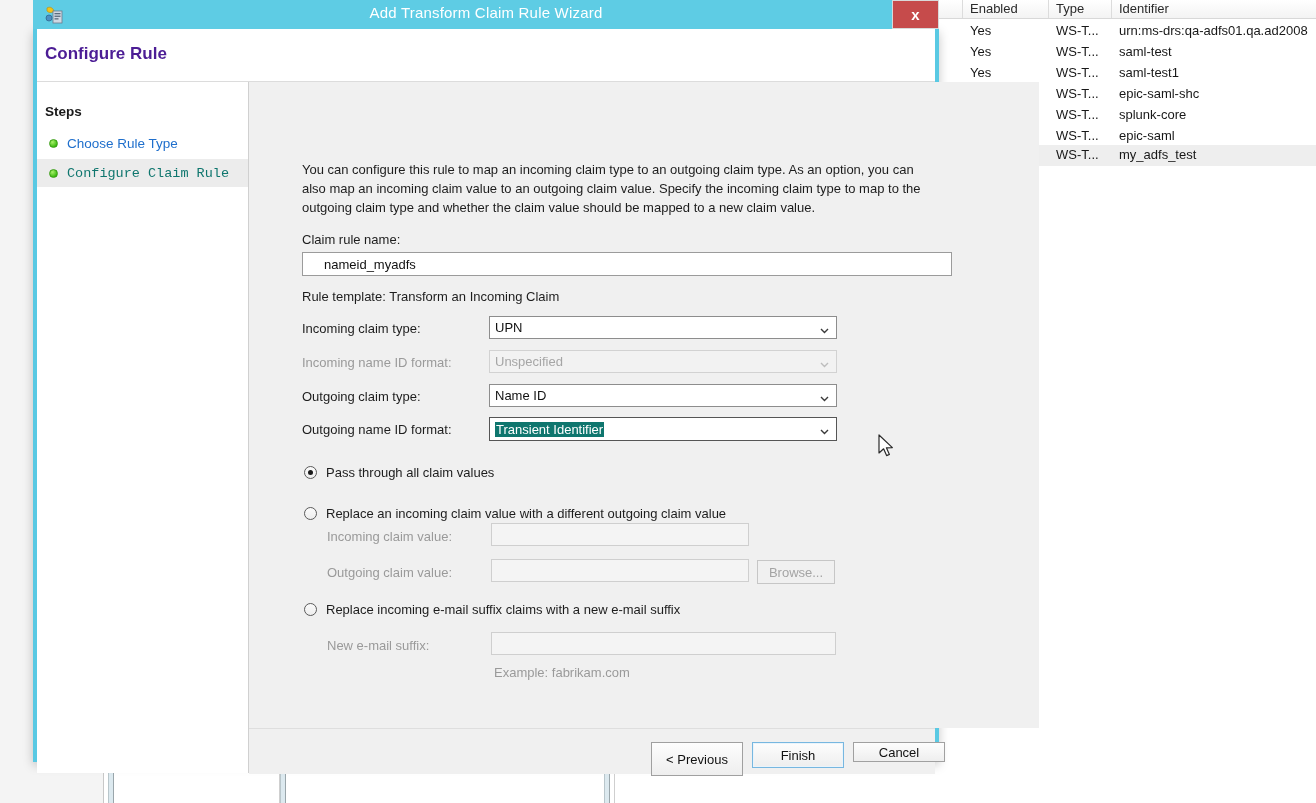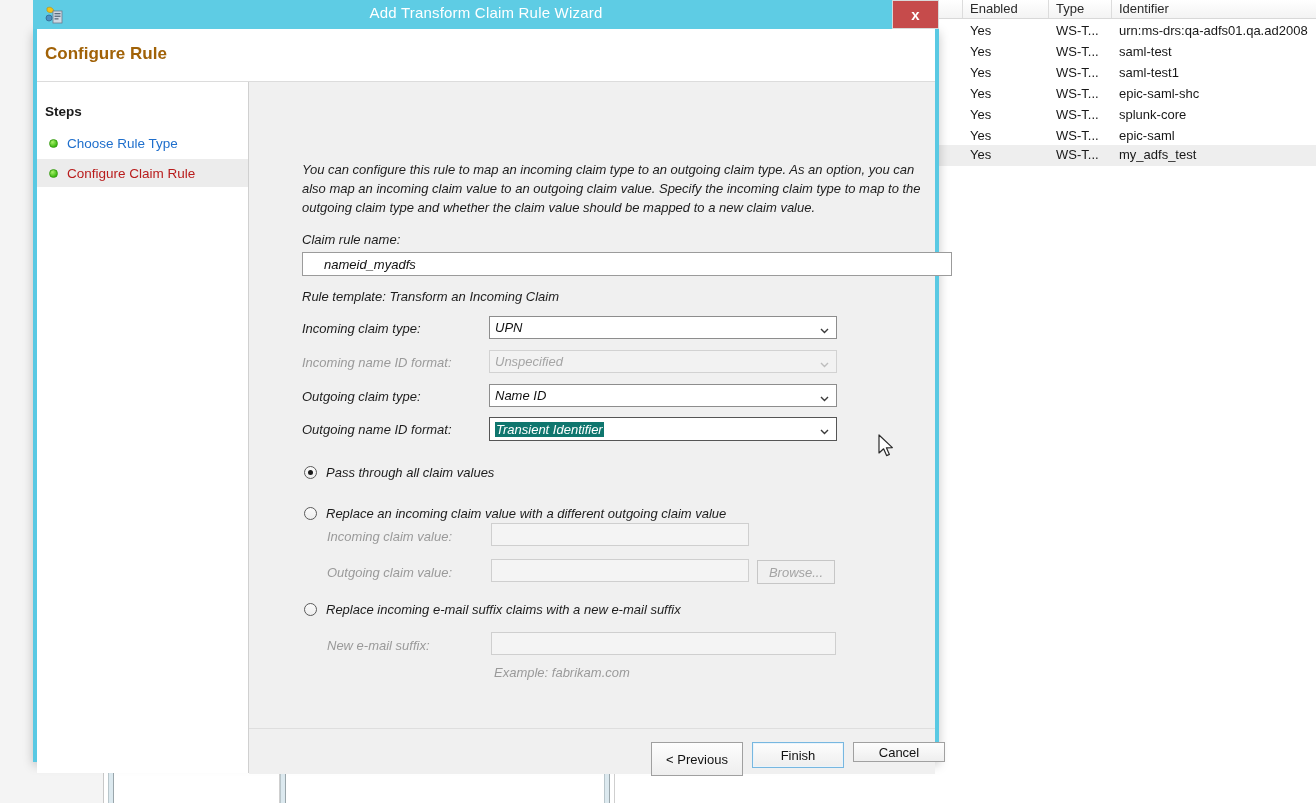--- a/index.html
+++ b/index.html
@@ -168,21 +168,21 @@
   }
 
   .dlg-header {
     position: absolute; left: 0; top: 0;
     width: 898px; height: 52px;
     background: #ffffff;
     border-bottom: 1px solid #dcdcdc;
   }
   .dlg-header-title {
     position: absolute; left: 8px; top: 15px;
-    font-size: 17px; font-weight: bold; color: #a16207;
+    font-size: 17px; font-weight: bold; color: #4c1d95;
   }
 
   .steps-pane {
     position: absolute; left: 0; top: 53px;
     width: 211px; height: 691px;
     background: #ffffff;
     border-right: 1px solid #d0d0d0;
   }
   .steps-title {
     position: absolute; left: 8px; top: 75px;
@@ -198,27 +198,26 @@
   .step-bullet {
     display: inline-block;
     width: 9px; height: 9px; border-radius: 50%;
     margin-left: 12px; margin-right: 9px;
     background: radial-gradient(circle at 35% 30%, #a8f06a, #3fbb12 70%, #2f9209);
     border: 1px solid #3a9f14;
     box-sizing: border-box;
     flex: none;
   }
   .step-label.link { color: #1f6fcc; }
-  .step-label.cur  { color: #b91c1c; }
+  .step-label.cur  { color: #0f766e; font-family: Liberation Mono, monospace; }
 
   .content-pane {
     position: absolute; left: 212px; top: 53px;
-    width: 686px; height: 646px;
+    width: 790px; height: 646px;
     background: #f0f0f0;
-    font-style: italic;
   }
   .content-inner { position: absolute; left: 0; top: 0; right: 0; bottom: 0; }
 
   .desc {
     position: absolute; left: 53px; top: 78px;
     width: 634px;
     font-size: 13px; line-height: 19px; color: #1d1d1d;
   }
 
   .lbl {

